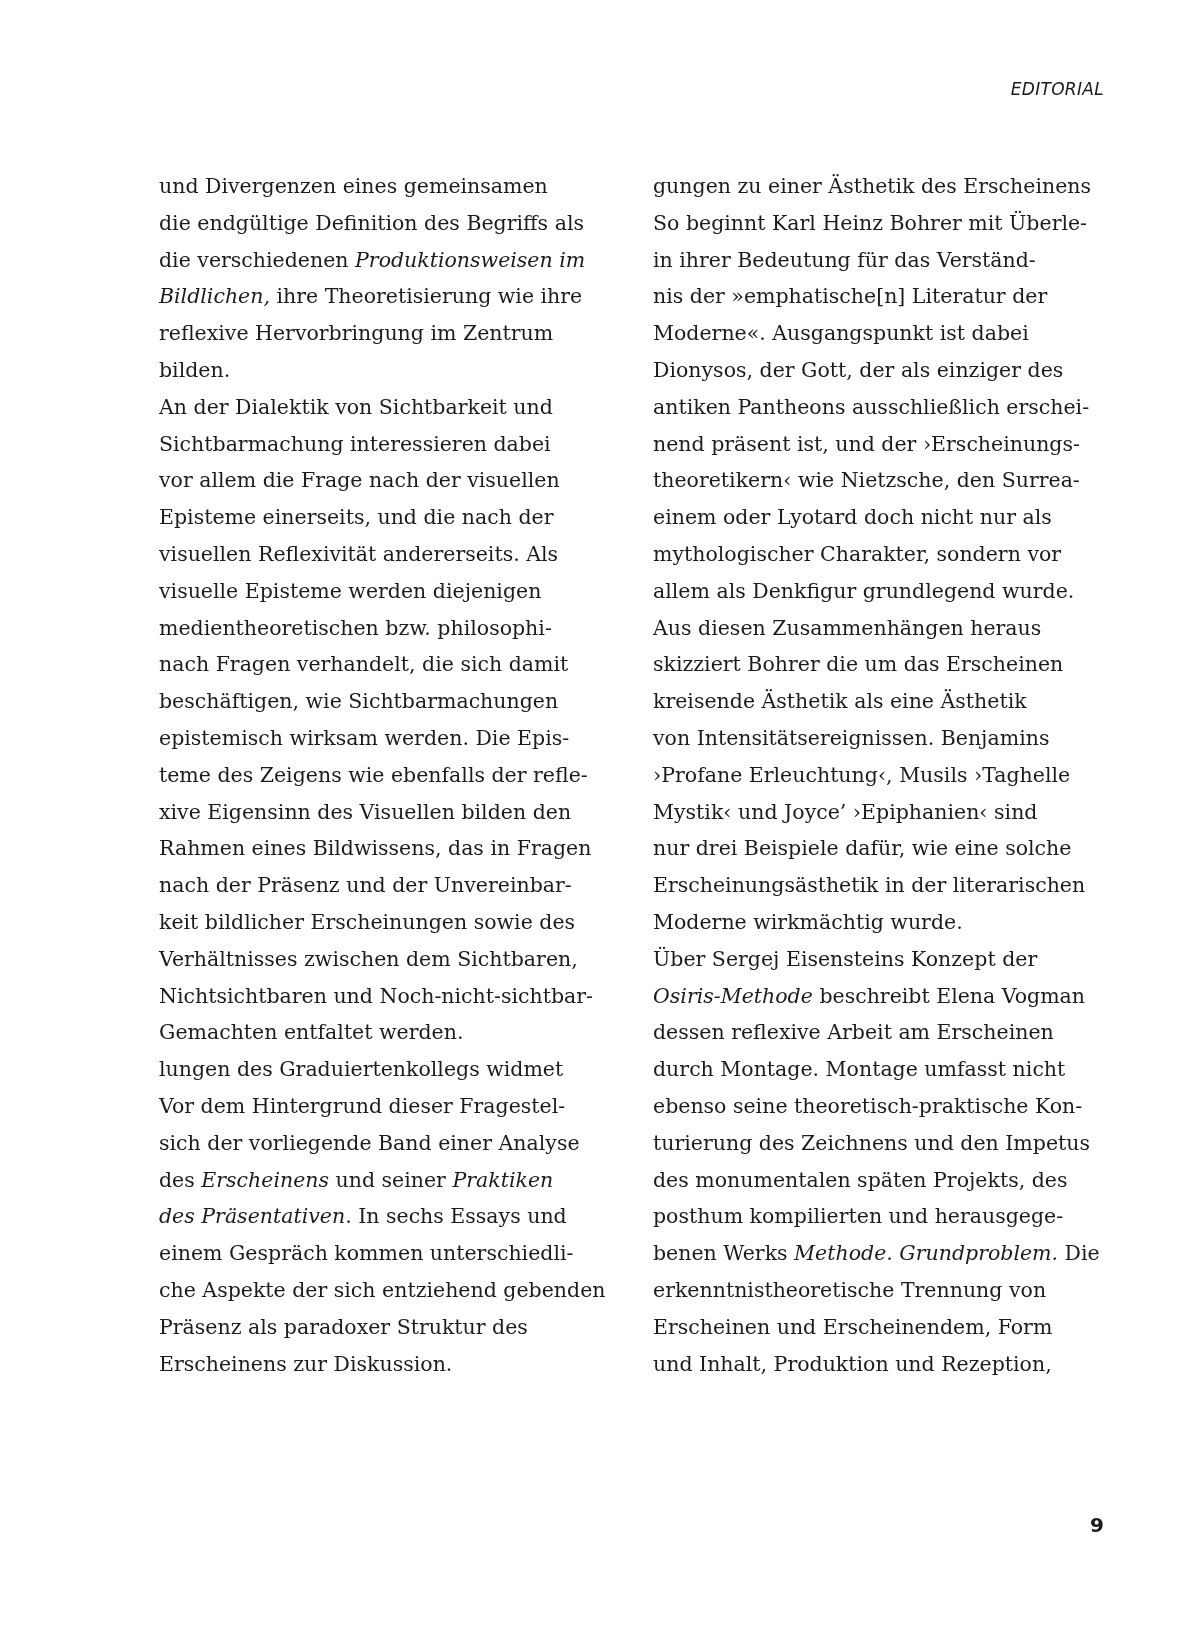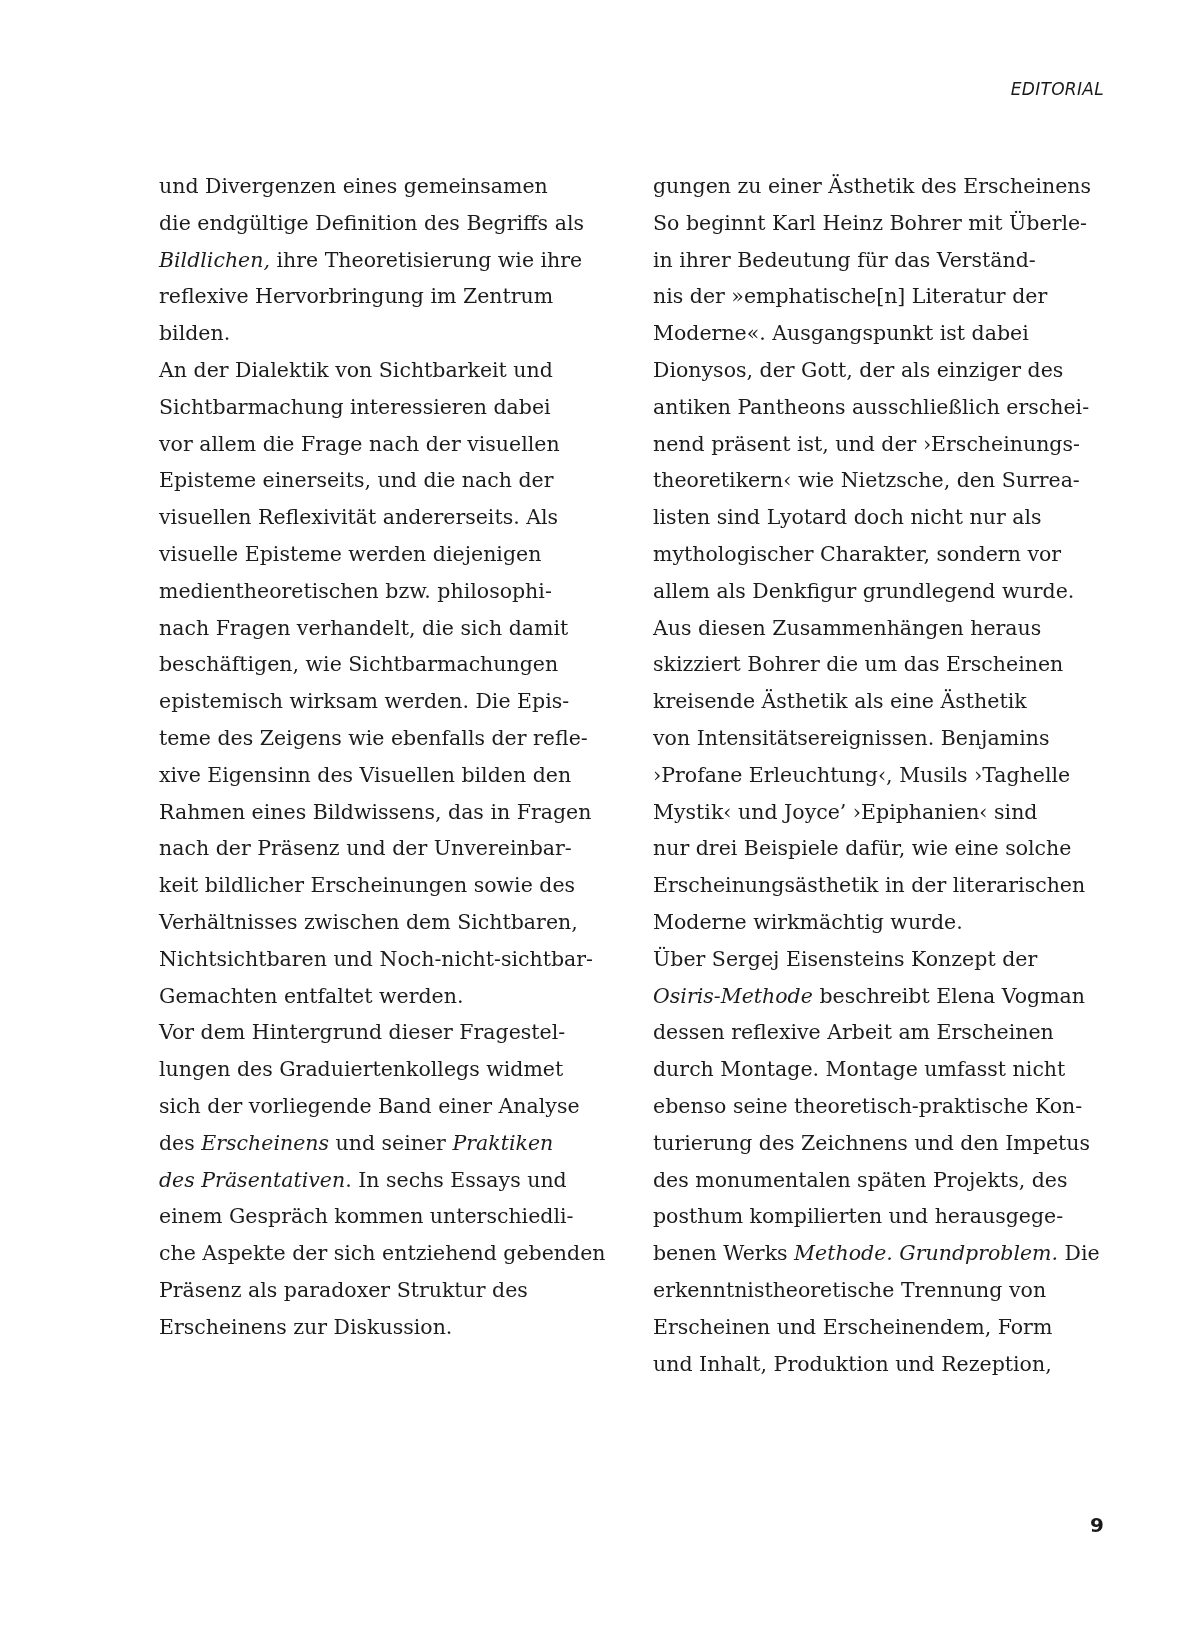--- a/index.html
+++ b/index.html
@@ -27,20 +27,21 @@
     }
   </style>
 </head>
 <body>
 
 <div class="header">EDITORIAL</div>
 
 <div class="column col-left">
     <span class="line"><span>und Divergenzen eines gemeinsamen</span></span>
     <span class="line"><span>die endgültige Definition des Begriffs als</span></span>
+    <span class="line"><span>die verschiedenen </span><em>Produktionsweisen im</em></span>
     <span class="line"><em>Bildlichen,</em><span> ihre Theoretisierung wie ihre</span></span>
     <span class="line"><span>reflexive Hervorbringung im Zentrum</span></span>
     <span class="line"><span>bilden.</span></span>
     <span class="line"><span>An der Dialektik von Sichtbarkeit und</span></span>
     <span class="line"><span>Sichtbarmachung interessieren dabei</span></span>
     <span class="line"><span>vor allem die Frage nach der visuellen</span></span>
     <span class="line"><span>Episteme einerseits, und die nach der</span></span>
     <span class="line"><span>visuellen Reflexivität andererseits. Als</span></span>
     <span class="line"><span>visuelle Episteme werden diejenigen</span></span>
     <span class="line"><span>medientheoretischen bzw. philosophi-</span></span>
@@ -48,41 +49,41 @@
     <span class="line"><span>beschäftigen, wie Sichtbarmachungen</span></span>
     <span class="line"><span>epistemisch wirksam werden. Die Epis-</span></span>
     <span class="line"><span>teme des Zeigens wie ebenfalls der refle-</span></span>
     <span class="line"><span>xive Eigensinn des Visuellen bilden den</span></span>
     <span class="line"><span>Rahmen eines Bildwissens, das in Fragen</span></span>
     <span class="line"><span>nach der Präsenz und der Unvereinbar-</span></span>
     <span class="line"><span>keit bildlicher Erscheinungen sowie des</span></span>
     <span class="line"><span>Verhältnisses zwischen dem Sichtbaren,</span></span>
     <span class="line"><span>Nichtsichtbaren und Noch-nicht-sichtbar-</span></span>
     <span class="line"><span>Gemachten entfaltet werden.</span></span>
+    <span class="line"><span>lungen des Graduiertenkollegs widmet</span></span>
     <span class="line"><span>Vor dem Hintergrund dieser Fragestel-</span></span>
-    <span class="line"><span>lungen des Graduiertenkollegs widmet</span></span>
     <span class="line"><span>sich der vorliegende Band einer Analyse</span></span>
     <span class="line"><span>des </span><em>Erscheinens</em><span> und seiner </span><em>Praktiken</em></span>
     <span class="line"><em>des Präsentativen</em><span>. In sechs Essays und</span></span>
     <span class="line"><span>einem Gespräch kommen unterschiedli-</span></span>
     <span class="line"><span>che Aspekte der sich entziehend gebenden</span></span>
     <span class="line"><span>Präsenz als paradoxer Struktur des</span></span>
     <span class="line"><span>Erscheinens zur Diskussion.</span></span>
   </div>
 <div class="column col-right">
     <span class="line"><span>gungen zu einer Ästhetik des Erscheinens</span></span>
     <span class="line"><span>So beginnt Karl Heinz Bohrer mit Überle-</span></span>
     <span class="line"><span>in ihrer Bedeutung für das Verständ-</span></span>
     <span class="line"><span>nis der »emphatische[n] Literatur der</span></span>
     <span class="line"><span>Moderne«. Ausgangspunkt ist dabei</span></span>
     <span class="line"><span>Dionysos, der Gott, der als einziger des</span></span>
     <span class="line"><span>antiken Pantheons ausschließlich erschei-</span></span>
     <span class="line"><span>nend präsent ist, und der ›Erscheinungs-</span></span>
     <span class="line"><span>theoretikern‹ wie Nietzsche, den Surrea-</span></span>
-    <span class="line"><span>listen sind Lyotard doch nicht nur als</span></span>
+    <span class="line"><span>einem oder Lyotard doch nicht nur als</span></span>
     <span class="line"><span>mythologischer Charakter, sondern vor</span></span>
     <span class="line"><span>allem als Denkfigur grundlegend wurde.</span></span>
     <span class="line"><span>Aus diesen Zusammenhängen heraus</span></span>
     <span class="line"><span>skizziert Bohrer die um das Erscheinen</span></span>
     <span class="line"><span>kreisende Ästhetik als eine Ästhetik</span></span>
     <span class="line"><span>von Intensitätsereignissen. Benjamins</span></span>
     <span class="line"><span>›Profane Erleuchtung‹, Musils ›Taghelle</span></span>
     <span class="line"><span>Mystik‹ und Joyce’ ›Epiphanien‹ sind</span></span>
     <span class="line"><span>nur drei Beispiele dafür, wie eine solche</span></span>
     <span class="line"><span>Erscheinungsästhetik in der literarischen</span></span>

